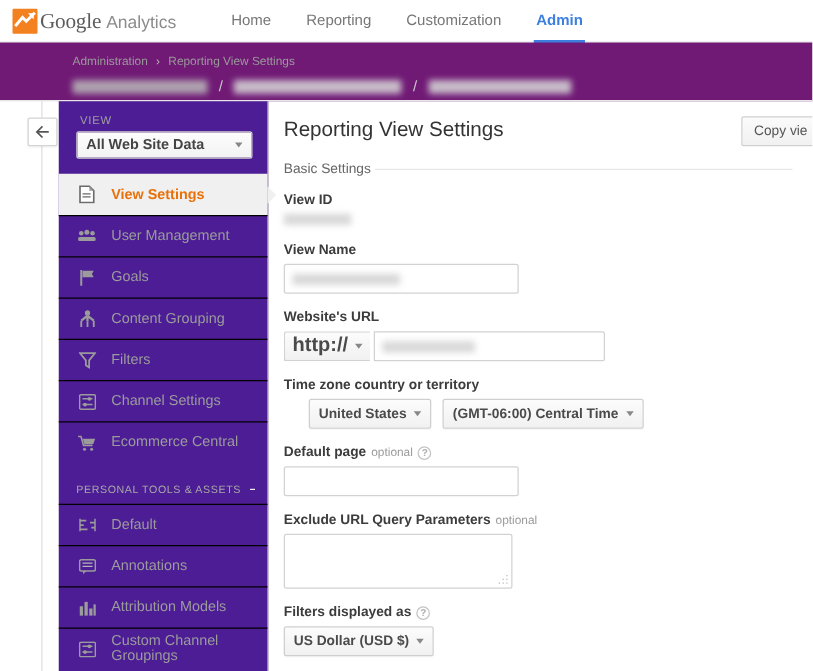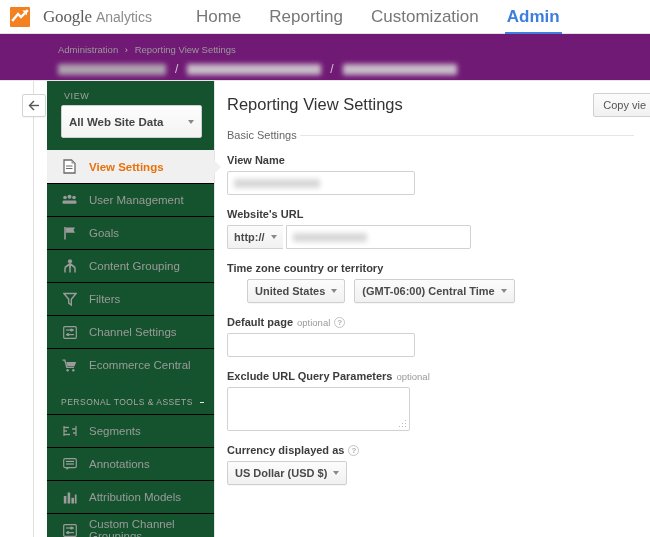--- a/index.html
+++ b/index.html
@@ -19,21 +19,21 @@
     height: 33px;
     background: #fff;
     display: flex;
     align-items: center;
     position: relative;
   }
   .logo-wrap {
     display: flex;
     align-items: center;
     margin-left: 10px;
-    gap: 13px;
+    gap: 2px;
   }
   .logo-mark {
     width: 20px; height: 20px;
     background: #f4811f;
     position: relative;
     border-radius: 1px;
     overflow: hidden;
   }
   .logo-mark svg { display: block; }
   .logo-text {
@@ -50,21 +50,21 @@
     letter-spacing: 0;
   }
   .nav {
     display: flex;
     align-items: flex-end;
     height: 33px;
     margin-left: 30px;
     gap: 0px;
   }
   .nav-item {
-    font-size: 17px;
+    font-size: 12px;
     color: #777;
     padding: 0 14px;
     height: 33px;
     line-height: 33px;
     position: relative;
     cursor: pointer;
     white-space: nowrap;
     text-align: center;
   }
   .nav-item.active { color: #3c7fdf; font-weight: bold; }
@@ -145,34 +145,34 @@
     display: flex; align-items: center; justify-content: center;
     cursor: pointer;
     box-shadow: 0 1px 1px rgba(0,0,0,.04);
   }
   .rail-btn svg { display: block; }
 
   
   .sidebar {
     width: 168px;
     flex: none;
-    background: #14532d;
+    background: #4c1d95;
     border-right: 1px solid #e4e4e4;
     padding-top: 6px;
     position: relative;
   }
   .view-label {
     font-size: 9px;
     color: #a0a0a0;
     letter-spacing: .6px;
     padding: 4px 0 4px 17px;
   }
   .view-select {
     margin: 0 12px 0 14px;
-    height: 33px;
+    height: 22px;
     border: 1px solid #cfcfcf;
     border-radius: 2px;
     background: linear-gradient(#fdfdfd,#f3f3f3);
     display: flex; align-items: center;
     padding: 0 7px;
     font-size: 11.5px;
     font-weight: bold;
     color: #444;
     cursor: pointer;
     justify-content: space-between;
@@ -301,21 +301,21 @@
   .viewid-blur { width: 54px; height: 9px; margin-bottom: 14px; }
   .url-row { display: flex; }
   .url-proto {
     height: 24px;
     border: 1px solid #d2d2d2;
     border-right: none;
     border-radius: 2px 0 0 2px;
     background: linear-gradient(#fcfcfc,#f1f1f1);
     display: flex; align-items: center;
     padding: 0 6px;
-    font-size: 11px;
+    font-size: 16px;
     font-weight: bold;
     color: #4a4a4a;
     cursor: pointer;
   }
   .url-inp {
     height: 24px;
     border: 1px solid #d2d2d2;
     border-radius: 0 2px 2px 0;
     width: 185px;
     background: #fff;
@@ -508,21 +508,21 @@
           <svg width="14" height="12" viewBox="0 0 14 12">
             <line x1="1" y1="1" x2="1" y2="11" stroke="#9b9b9b" stroke-width="1.2"></line>
             <line x1="13" y1="1" x2="13" y2="11" stroke="#9b9b9b" stroke-width="1.2"></line>
             <line x1="1" y1="2.5" x2="6" y2="2.5" stroke="#9b9b9b" stroke-width="1.4"></line>
             <line x1="1" y1="6" x2="4" y2="6" stroke="#9b9b9b" stroke-width="1.4"></line>
             <line x1="1" y1="9.5" x2="7" y2="9.5" stroke="#9b9b9b" stroke-width="1.4"></line>
             <line x1="9" y1="4" x2="13" y2="4" stroke="#9b9b9b" stroke-width="1.4"></line>
             <line x1="10" y1="8" x2="13" y2="8" stroke="#9b9b9b" stroke-width="1.4"></line>
           </svg>
         </span>
-        <span>Segments</span>
+        <span>Default</span>
       </div>
 
       <div class="nav-row">
         <span class="ico">
           <svg width="14" height="13" viewBox="0 0 14 13">
             <rect x="0.7" y="0.7" width="12.6" height="9" rx="1.4" fill="none" stroke="#9b9b9b" stroke-width="1.2"></rect>
             <path d="M3.5 9.7 L3.5 12.3 L6.2 9.7 Z" fill="#9b9b9b"></path>
             <line x1="3" y1="3.4" x2="11" y2="3.4" stroke="#b5b5b5" stroke-width="1"></line>
             <line x1="3" y1="6" x2="11" y2="6" stroke="#b5b5b5" stroke-width="1"></line>
           </svg>
@@ -562,20 +562,24 @@
 
     <button class="copy-btn">Copy vie</button>
 
     <h1 class="page-title">Reporting View Settings</h1>
 
     <div class="sec-hd">
       <span>Basic Settings</span>
       <span class="rule"></span>
     </div>
 
+    <div class="fld">
+      <div class="fld-label">View ID</div>
+      <div class="blur-val viewid-blur"></div>
+    </div>
 
     <div class="fld">
       <div class="fld-label">View Name</div>
       <div class="inp">
         <span class="blur-val" style="width:86px"></span>
       </div>
     </div>
 
     <div class="fld">
       <div class="fld-label">Website's URL</div>
@@ -627,21 +631,21 @@
             <i style="left:6px;top:3px"></i>
           <i style="left:0px;top:6px"></i>
             <i style="left:3px;top:6px"></i>
             <i style="left:6px;top:6px"></i>
         </span>
       </div>
     </div>
 
     <div class="fld">
       <div class="fld-label">
-        <span>Currency displayed as</span>
+        <span>Filters displayed as</span>
         <span class="qmark">?</span>
       </div>
       <div class="sel">
         <span>US Dollar (USD $)</span>
         <span class="caret"></span>
       </div>
     </div>
 
   </div>
 </div>

